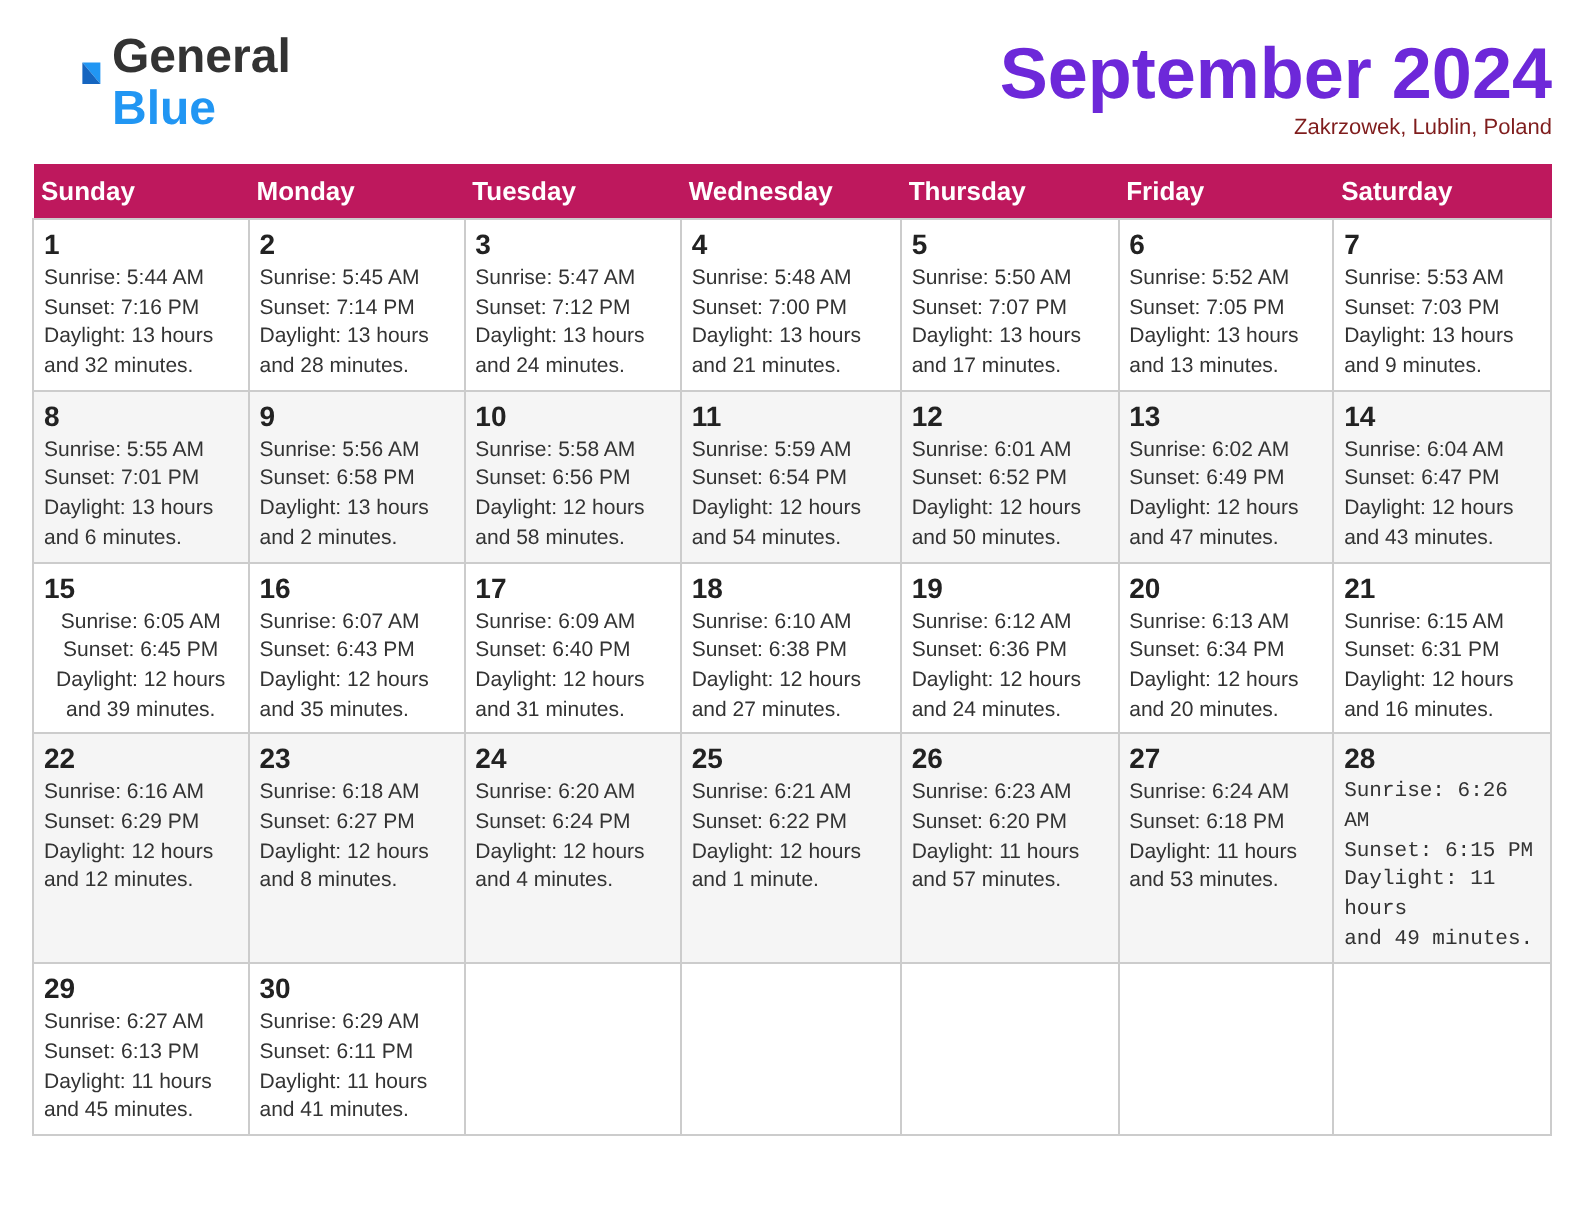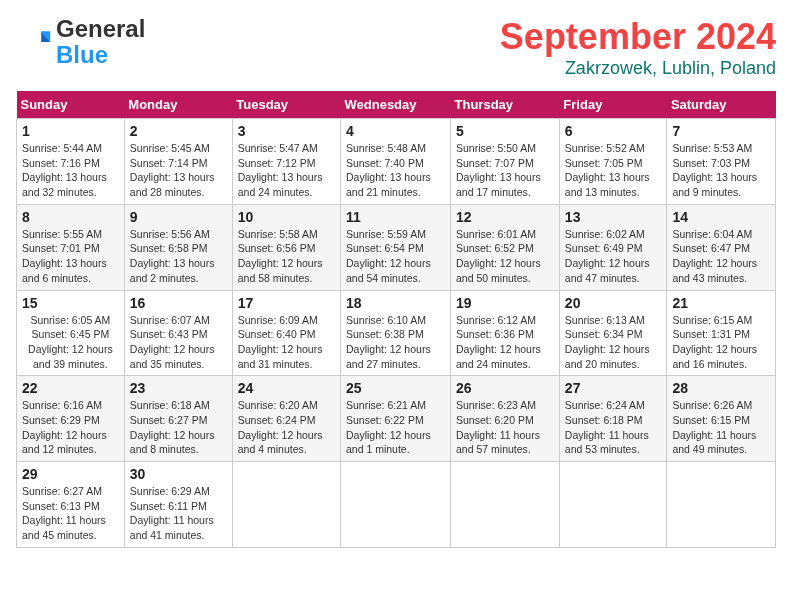--- a/index.html
+++ b/index.html
@@ -33,25 +33,25 @@
     .logo-icon {
       width: 36px;
       height: 36px;
     }
     .title-block {
       text-align: right;
     }
     .title-block h1 {
       font-size: 36px;
       font-weight: bold;
-      color: #ef4444;
+      color: #6d28d9;
     }
     .title-block p {
-      font-size: 18px;
-      color: #0f766e;
+      font-size: 11px;
+      color: #7f1d1d;
     }
     table {
       width: 100%;
       border-collapse: collapse;
       font-size: 11px;
     }
     thead tr th {
       background-color: #be185d;
       color: #fff;
       padding: 6px 4px;
@@ -140,21 +140,21 @@
         <td>
           <span class="day-num">3</span>
           <div class="day-detail" style="white-space: pre-line;">Sunrise: 5:47 AM
 Sunset: 7:12 PM
 Daylight: 13 hours
 and 24 minutes.</div>
         </td>
         <td>
           <span class="day-num">4</span>
           <div class="day-detail" style="white-space: pre-line;">Sunrise: 5:48 AM
-Sunset: 7:40 PM
+Sunset: 7:00 PM
 Daylight: 13 hours
 and 21 minutes.</div>
         </td>
         <td>
           <span class="day-num">5</span>
           <div class="day-detail" style="white-space: pre-line;">Sunrise: 5:50 AM
 Sunset: 7:07 PM
 Daylight: 13 hours
 and 17 minutes.</div>
         </td>
@@ -263,21 +263,21 @@
         <td>
           <span class="day-num">20</span>
           <div class="day-detail" style="white-space: pre-line;">Sunrise: 6:13 AM
 Sunset: 6:34 PM
 Daylight: 12 hours
 and 20 minutes.</div>
         </td>
         <td>
           <span class="day-num">21</span>
           <div class="day-detail" style="white-space: pre-line;">Sunrise: 6:15 AM
-Sunset: 1:31 PM
+Sunset: 6:31 PM
 Daylight: 12 hours
 and 16 minutes.</div>
         </td>
       </tr>
       <tr>
         <td>
           <span class="day-num">22</span>
           <div class="day-detail" style="white-space: pre-line;">Sunrise: 6:16 AM
 Sunset: 6:29 PM
 Daylight: 12 hours
@@ -313,21 +313,21 @@
         </td>
         <td>
           <span class="day-num">27</span>
           <div class="day-detail" style="white-space: pre-line;">Sunrise: 6:24 AM
 Sunset: 6:18 PM
 Daylight: 11 hours
 and 53 minutes.</div>
         </td>
         <td>
           <span class="day-num">28</span>
-          <div class="day-detail" style="white-space: pre-line;">Sunrise: 6:26 AM
+          <div class="day-detail" style="white-space: pre-line; font-family: Liberation Mono, monospace;">Sunrise: 6:26 AM
 Sunset: 6:15 PM
 Daylight: 11 hours
 and 49 minutes.</div>
         </td>
       </tr>
       <tr>
         <td>
           <span class="day-num">29</span>
           <div class="day-detail" style="white-space: pre-line;">Sunrise: 6:27 AM
 Sunset: 6:13 PM

